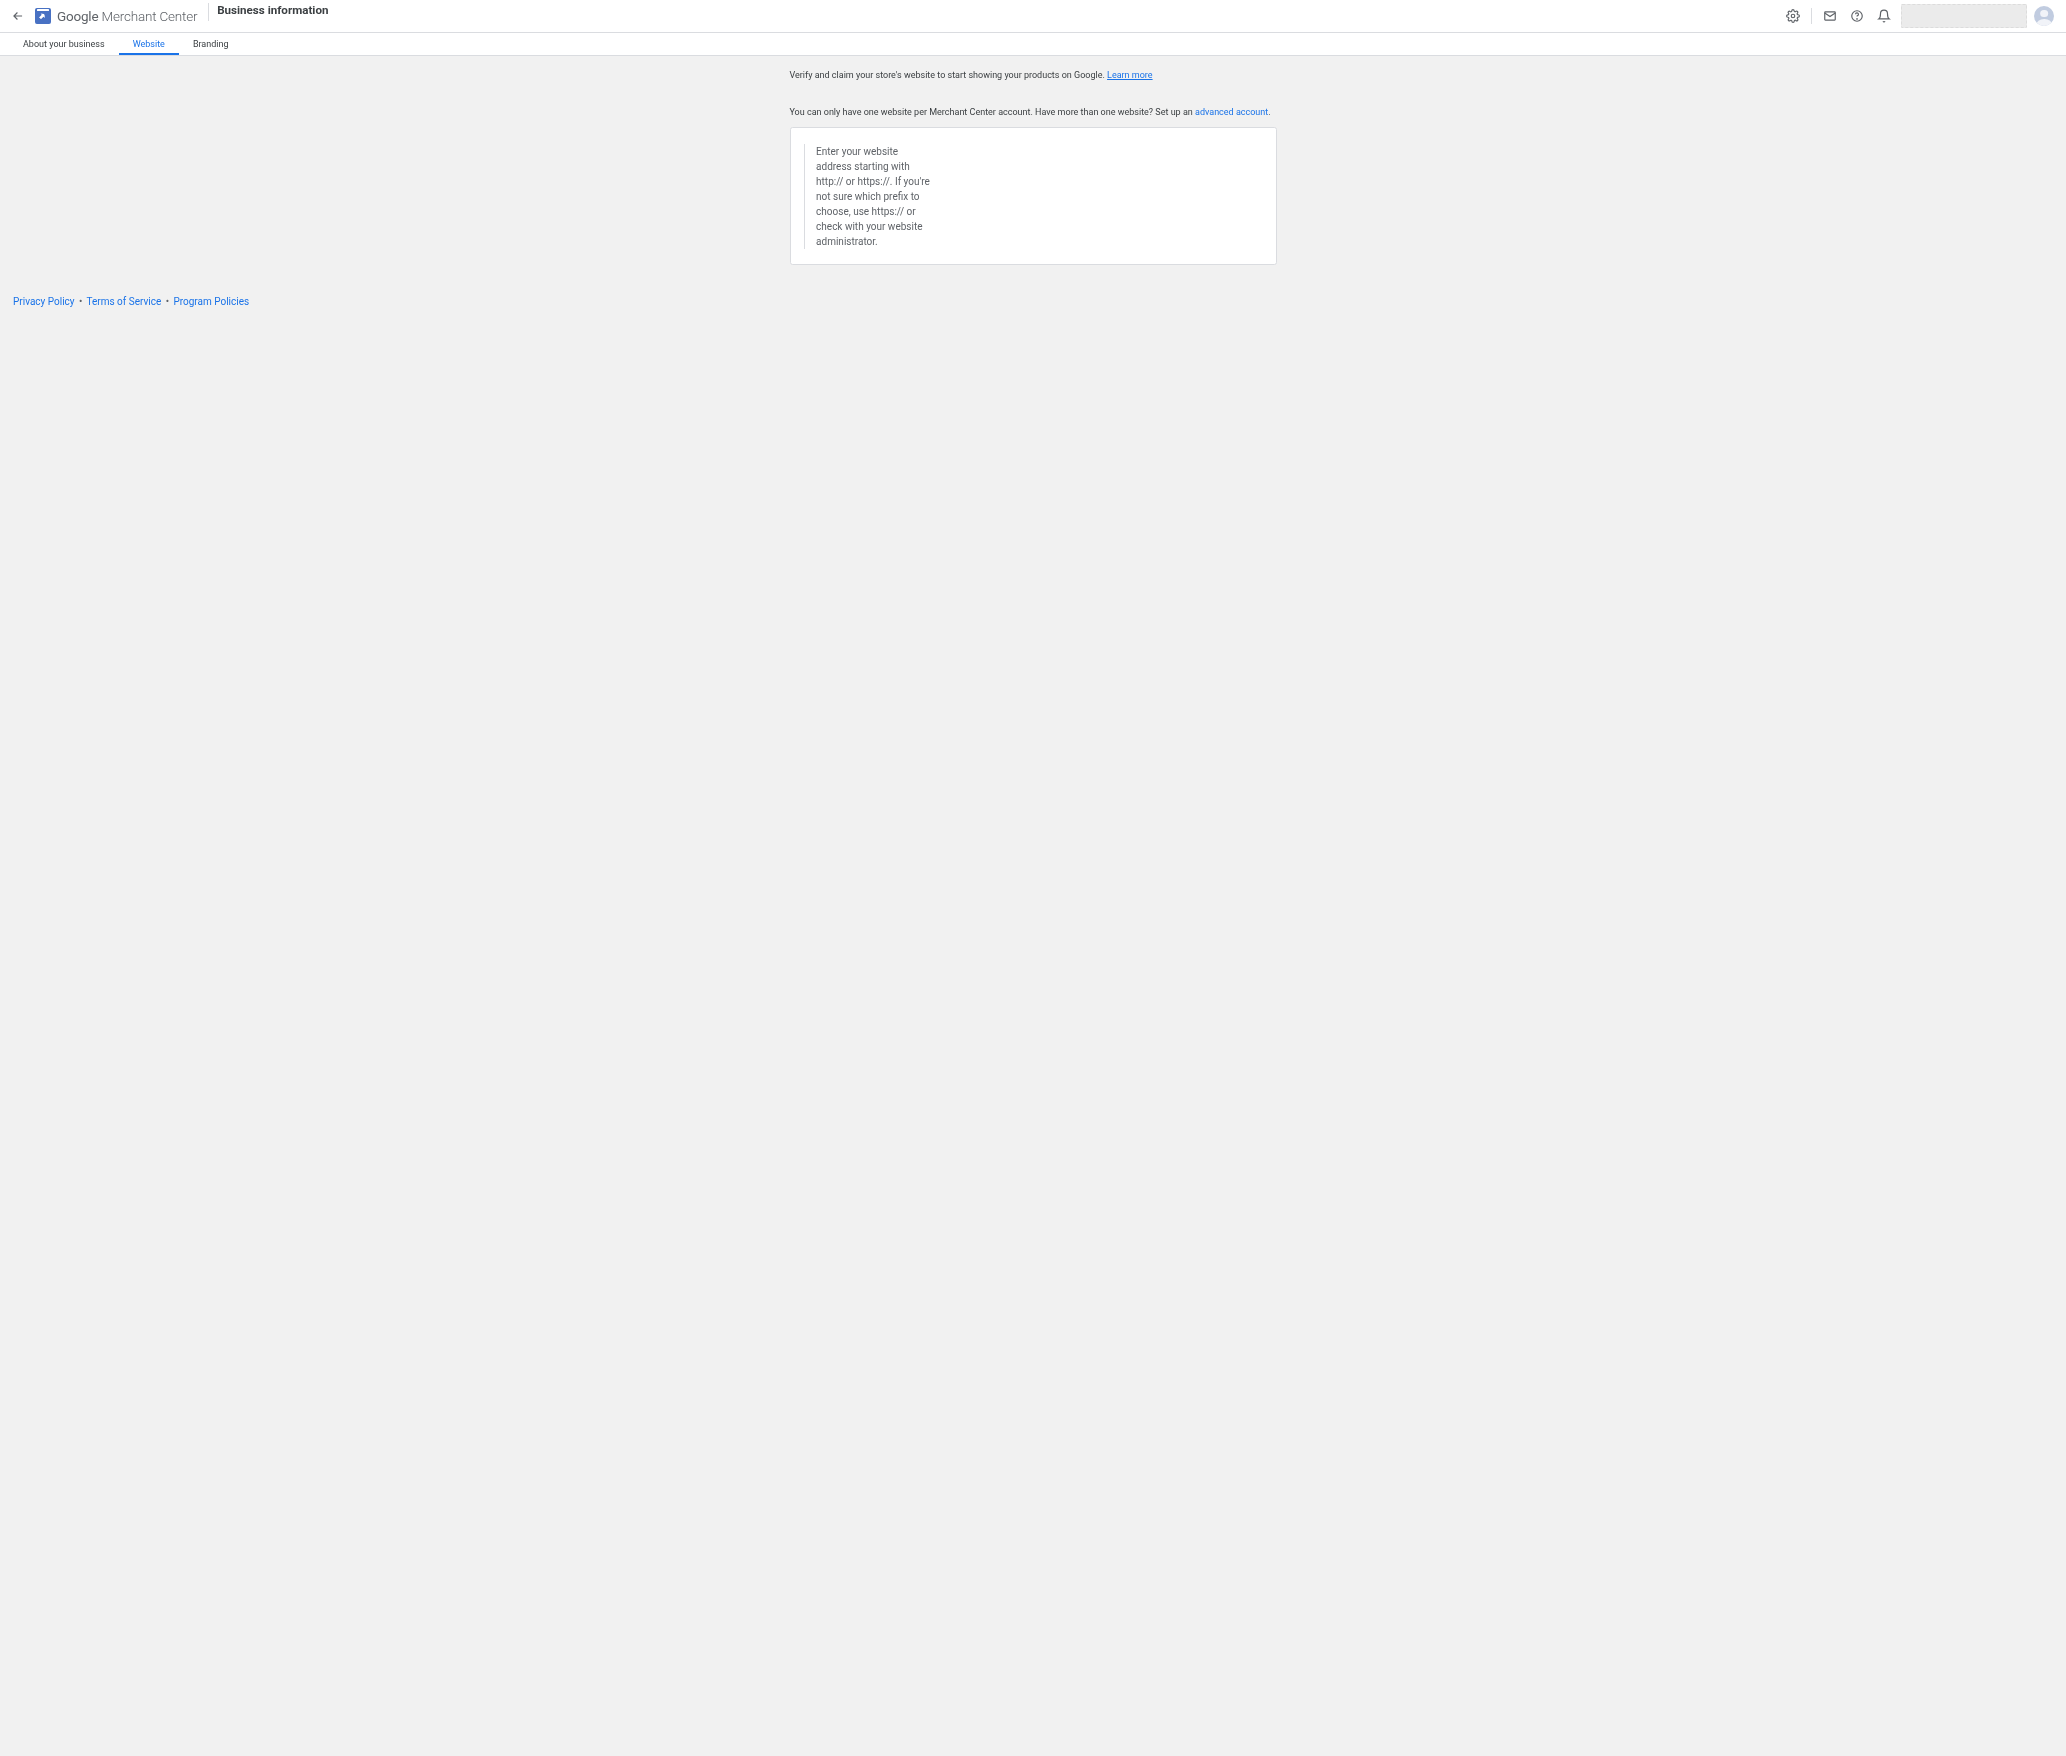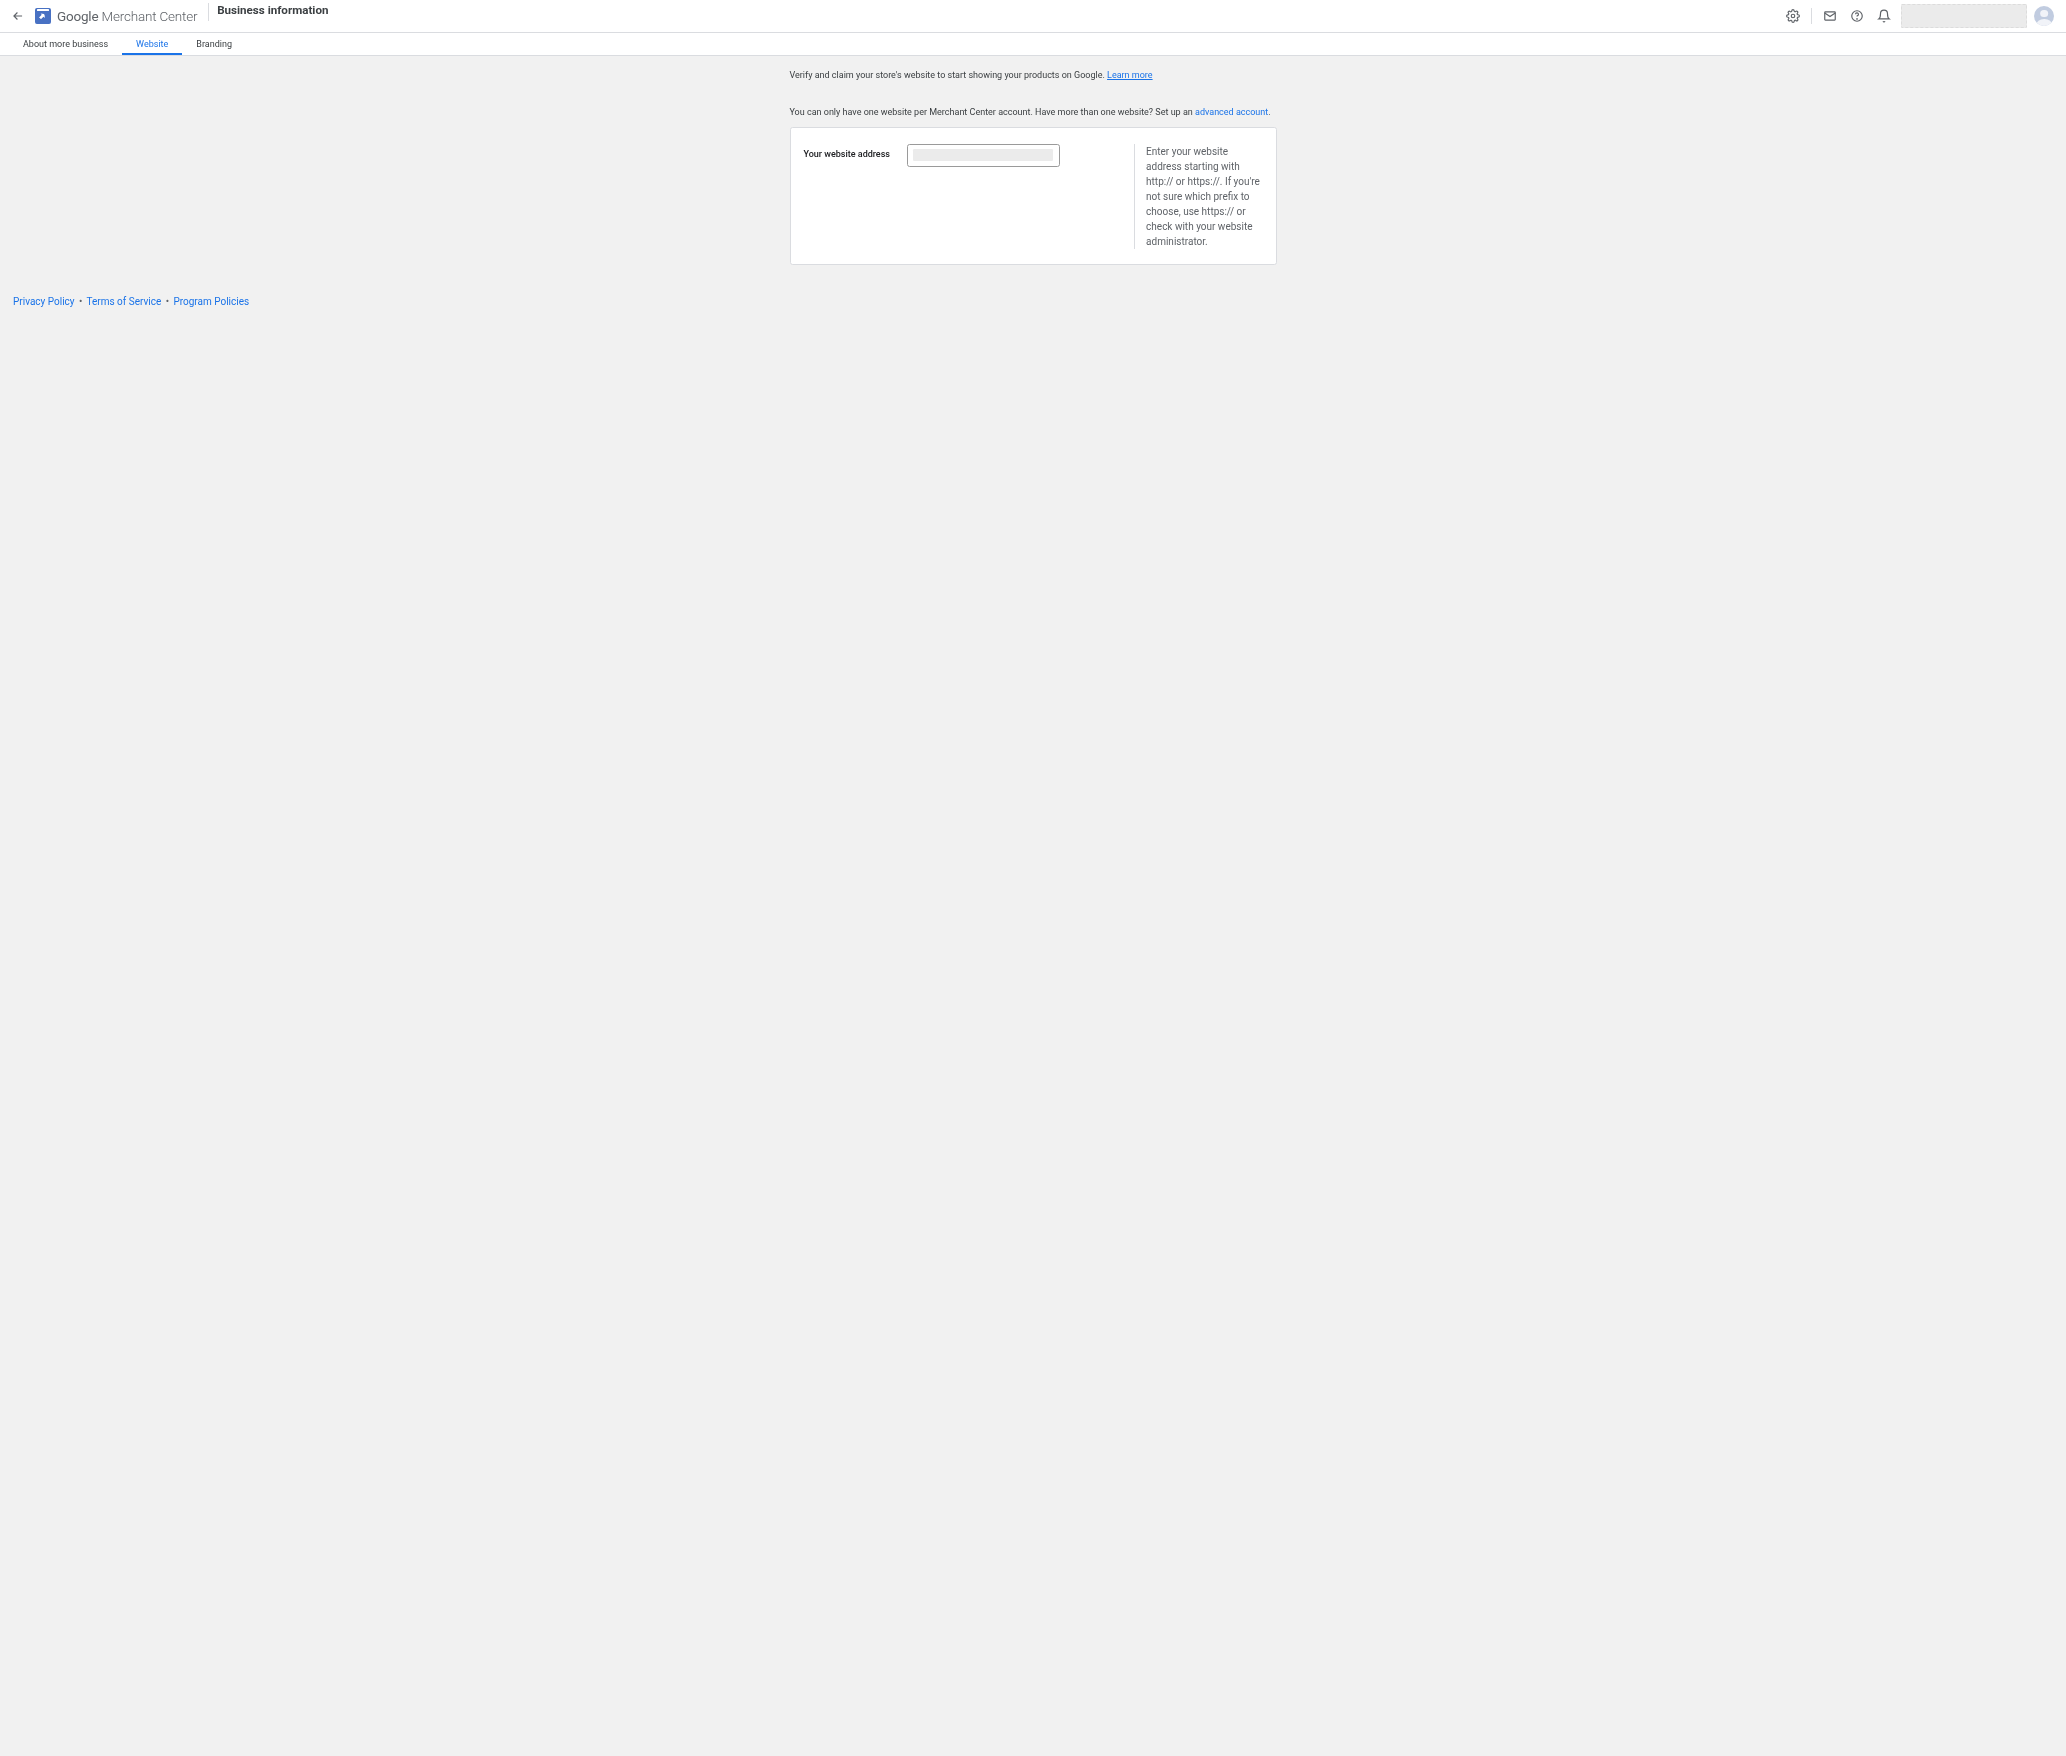--- a/index.html
+++ b/index.html
@@ -352,49 +352,41 @@
         <path d="M13.73 21a2 2 0 0 1-3.46 0"></path>
       </svg>
     </div>
     <div class="account-box"></div>
     <div class="avatar"></div>
   </div>
 </div>
 
 <div class="tabs">
   <div class="tab">
-    <span>About more business</span>
+    <span>About your business</span>
   </div>
   <div class="tab active">
     <span>Website</span>
   </div>
   <div class="tab">
     <span>Branding</span>
   </div>
 </div>
 
 <div class="content-wrapper">
   <div class="content">
     <p class="intro-text">
       <span>Verify and claim your store's website to start showing your products on Google. </span><a href="#">Learn more</a>
     </p>
     <p class="intro-text2">
       <span>You can only have one website per Merchant Center account. Have more than one website? Set up an </span><a href="#">advanced account</a><span>.</span>
     </p>
 
     <div class="card">
       <div class="card-body">
-        <div class="form-section">
-          <div class="form-label">Your website address</div>
-          <div class="form-input-wrapper">
-            <div class="form-input">
-              <div class="form-input-inner"></div>
-            </div>
-          </div>
-        </div>
         <div class="help-section">
           <div class="help-text">Enter your website address starting with http:// or https://. If you're not sure which prefix to choose, use https:// or check with your website administrator.</div>
         </div>
       </div>
     </div>
   </div>
 </div>
 
 <div class="footer">
   <a href="#">Privacy Policy</a>

